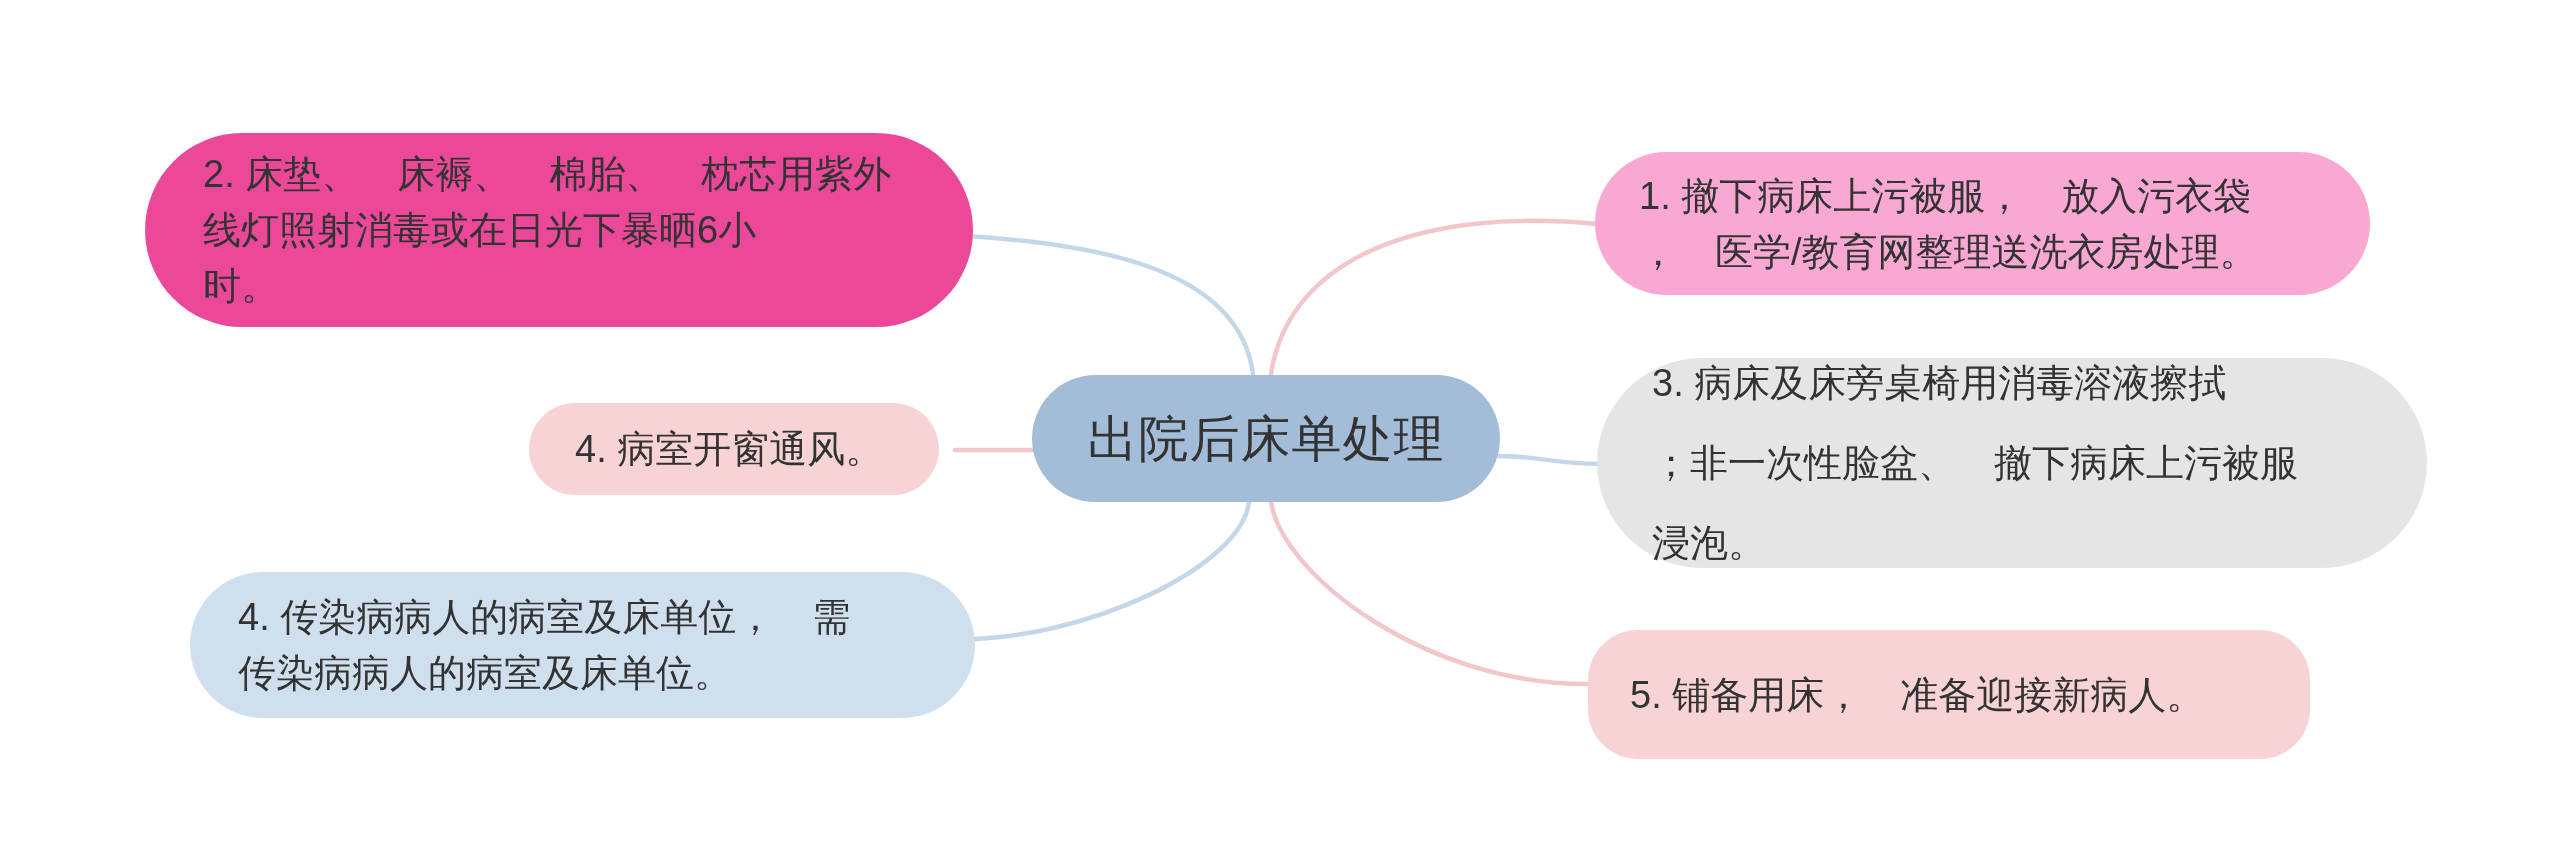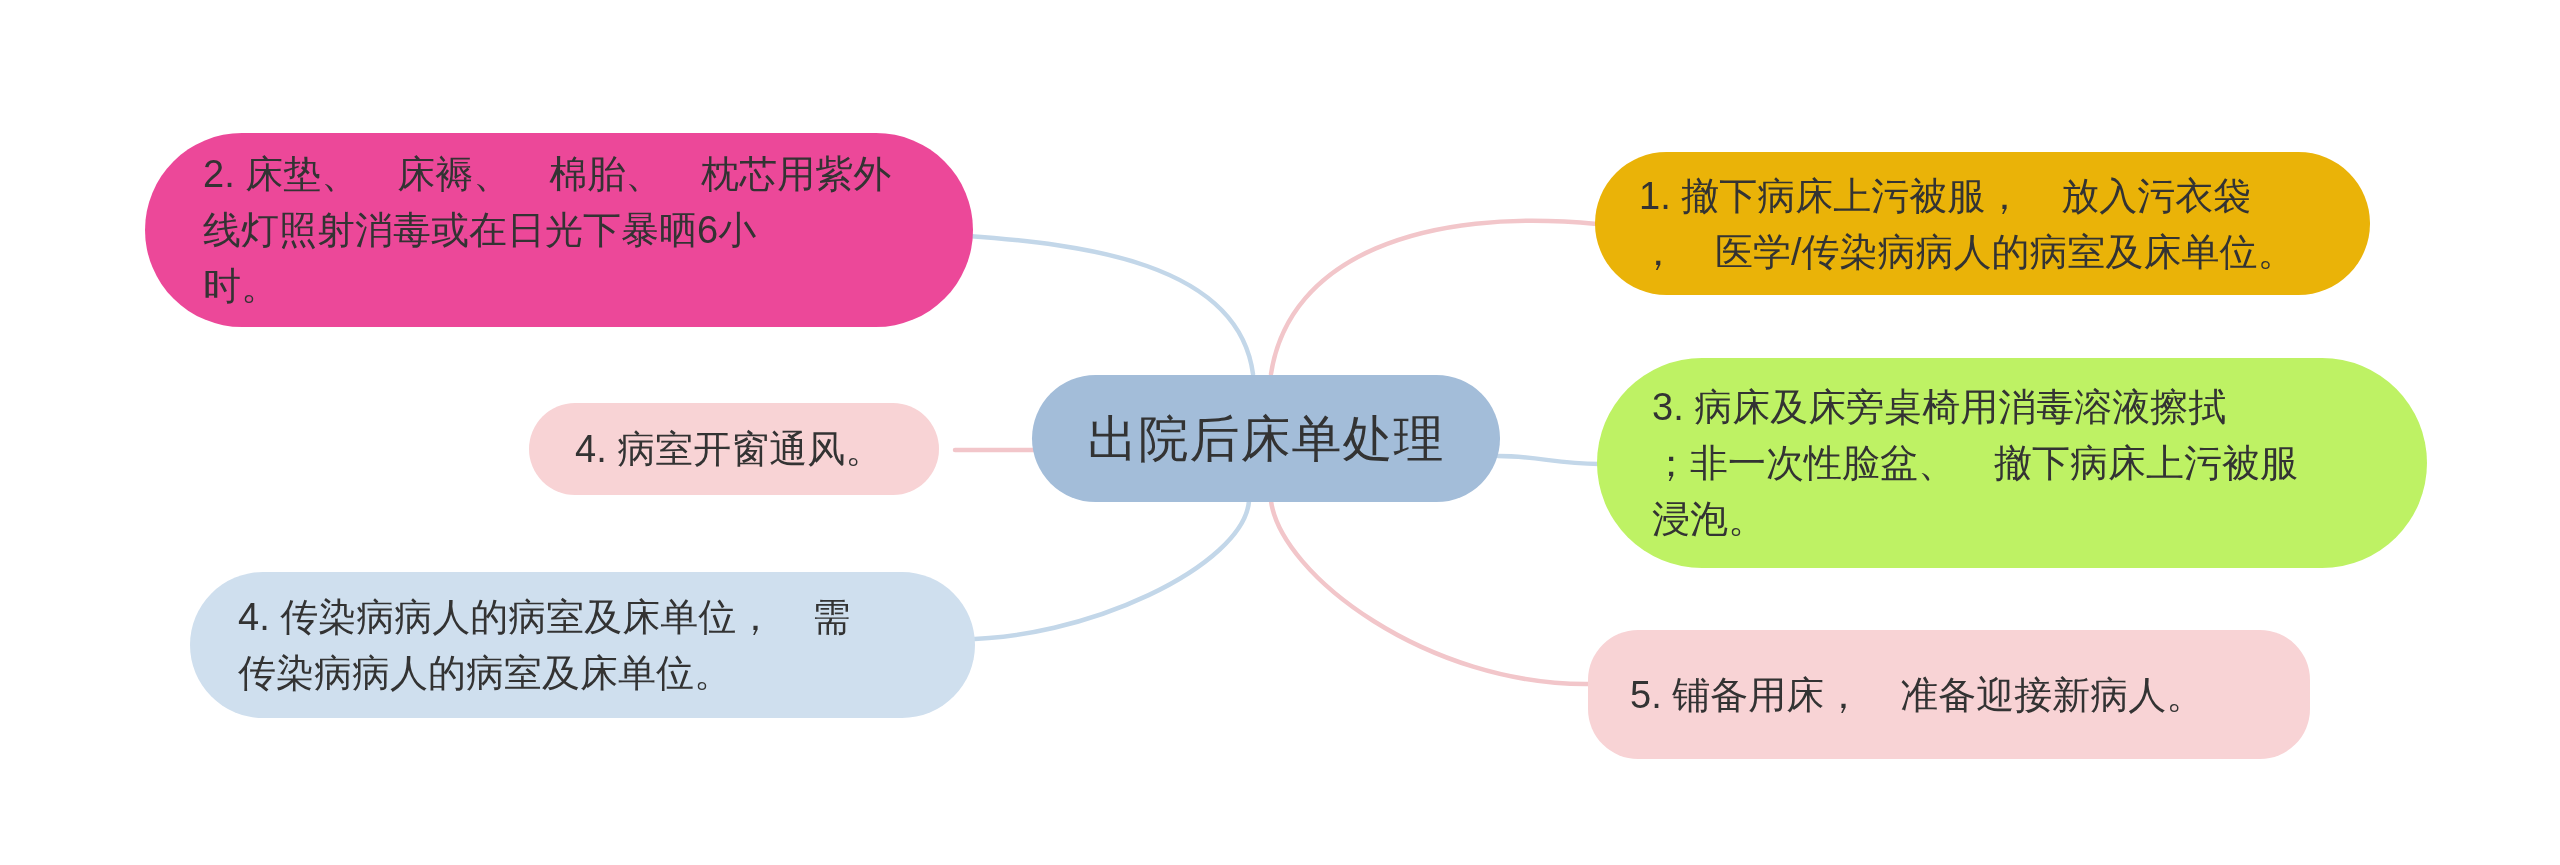--- a/index.html
+++ b/index.html
@@ -41,32 +41,32 @@
     <path d="M 1249 501 C 1244 565 1085 642 953 639" stroke-width="4.5" stroke-linecap="round" stroke="#c3d7e9"></path>
     <path d="M 955 450 L 1036 450" stroke-width="4.5" stroke-linecap="round" stroke="#f2c6ca"></path>
     <path d="M 1271 374 C 1289 256 1424 207 1597 224" stroke-width="4.5" stroke-linecap="round" stroke="#f2c6ca"></path>
     <path d="M 1271 501 C 1281 575 1428 686 1590 684" stroke-width="4.5" stroke-linecap="round" stroke="#f2c6ca"></path>
   </svg>
 
   <div id="central" class="node central" style="background-color: rgb(163, 189, 217);">
     <div class="tline">出院后床单处理</div>
   </div>
 
-  <div id="n1" class="node" style="background-color: #eab308;">
+  <div id="n1" class="node" style="background-color: #f9a8d4;">
     <div class="tline">1. 撤下病床上污被服，　放入污衣袋</div>
-    <div class="tline">，　医学/传染病病人的病室及床单位。</div>
+    <div class="tline">，　医学/教育网整理送洗衣房处理。</div>
   </div>
 
   <div id="n2" class="node" style="background-color: #ec4899;">
     <div class="tline">2. 床垫、　床褥、　棉胎、　枕芯用紫外</div>
     <div class="tline">线灯照射消毒或在日光下暴晒6小</div>
     <div class="tline">时。</div>
   </div>
 
-  <div id="n3" class="node" style="background-color: #bef264;">
+  <div id="n3" class="node" style="background-color: #e5e5e5; gap: 24px;">
     <div class="tline">3. 病床及床旁桌椅用消毒溶液擦拭</div>
     <div class="tline">；非一次性脸盆、　撤下病床上污被服</div>
     <div class="tline">浸泡。</div>
   </div>
 
   <div id="n4" class="node" style="background-color: rgb(248, 211, 213);">
     <div class="tline">4. 病室开窗通风。</div>
   </div>
 
   <div id="n5" class="node" style="background-color: rgb(248, 211, 213);">

